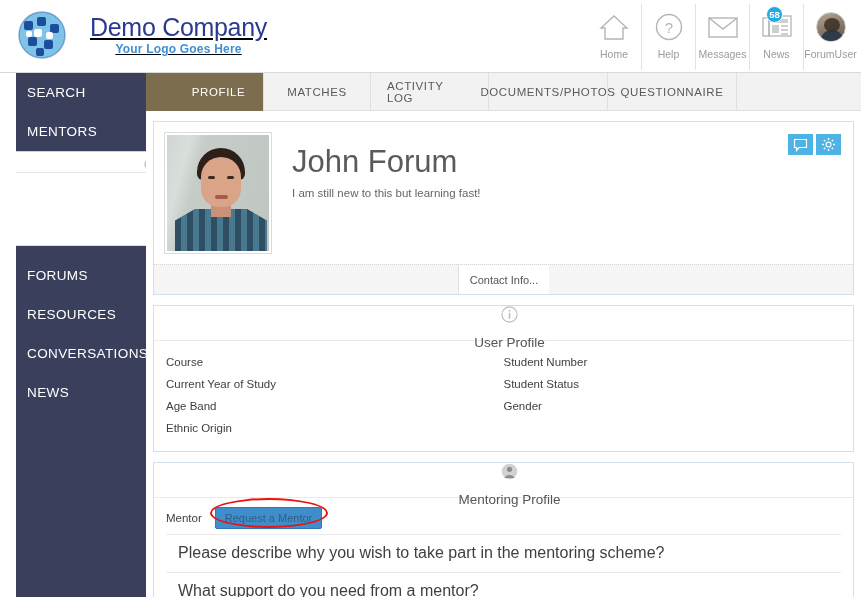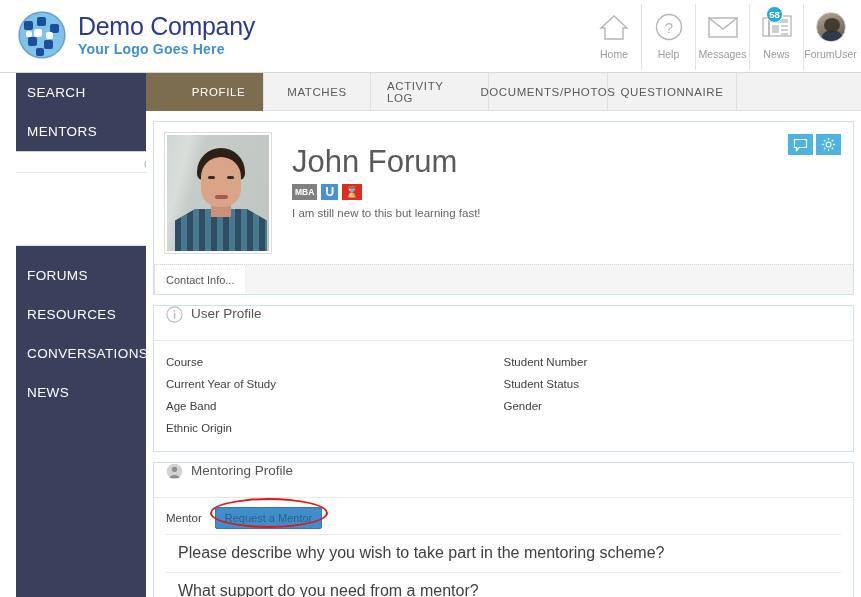--- a/index.html
+++ b/index.html
@@ -11,28 +11,28 @@
   }
   .page { position: relative; width: 861px; height: 597px; background:#fff; }
 
   
   .topbar {
     position: absolute; left:0; top:0; width:861px; height:73px;
     background:#ffffff; border-bottom:1px solid #d9d9d9;
   }
   .brand { position:absolute; left:14px; top:7px; display:flex; align-items:center; }
   .logo-globe { width:56px; height:56px; position:relative; }
-  .logo-text { margin-left:8px; }
+  .logo-text { margin-left:20px;text-decoration:underline; }
   .logo-title {
     font-size:25px; color:#2b3a8f; letter-spacing:-0.3px; line-height:26px;
     font-weight:400;
   }
   .logo-sub {
-    font-size:14px; color:#3f8fd4; letter-spacing:0.2px; font-weight:bold;
-    text-align:left; margin-top:2px;
+    font-size:12px; color:#3f8fd4; letter-spacing:0.2px; font-weight:bold;
+    text-align:center; margin-top:2px;
   }
 
   .topnav { position:absolute; right:4px; top:4px; display:flex; height:66px; }
   .topnav-item {
     width:54px; height:66px; position:relative;
     display:flex; flex-direction:column; align-items:center; justify-content:flex-start;
     padding-top:6px;
     border-left:1px solid #e3e3e3;
   }
   .topnav-item:first-child { border-left:none; }
@@ -139,30 +139,31 @@
   .badge-u { background:#4a90d9; font-size:12px; }
   .badge-hour { background:#e02b20; font-size:11px; }
   .tagline { font-size:11.5px; color:#666; margin-top:7px; }
 
   .head-actions { position:absolute; right:12px; top:12px; display:flex; gap:3px; }
   .act-btn {
     width:25px; height:21px; background:#4cb3e4; display:flex; align-items:center; justify-content:center;
   }
   .profile-foot {
     margin-top:10px; border-top:1px dotted #d5d5d5; background:#f5f5f5;
-    height:30px; display:flex; justify-content:flex-start; align-items:stretch;
+    height:30px; display:flex; justify-content:center; align-items:stretch;
   }
   .contact-tab {
     display:flex; align-items:center; padding:0 11px; background:#ffffff;
     border-left:1px solid #e0e0e0; font-size:11px; color:#555;
   }
 
   .section-head {
-    display:flex; gap:8px; height:35px; padding-left:12px;
+    display:flex; align-items:center; gap:8px; height:35px; padding-left:12px;
     border-bottom:1px solid #eaeaea;
+    flex-direction:column;
   }
   .section-title { font-size:13.5px; color:#555; }
   .fields { display:flex; flex-wrap:wrap; padding:10px 12px 12px 12px; }
   .field {
     width:50%; font-size:11.5px; color:#3f3f3f; padding:5px 0;
   }
   .mentor-row { display:flex; align-items:center; padding:9px 12px 5px 12px; position:relative; }
   .mentor-label { font-size:11.5px; color:#3f3f3f; margin-right:13px; }
   .req-btn {
     background:#3f8ecb; color:#2f5f87; font-size:11px; padding:4px 9px;
@@ -323,25 +324,20 @@
             <div class="ph-neck"></div>
             <div class="ph-hair"></div>
             <div class="ph-face"></div>
             <div class="ph-eye1"></div>
             <div class="ph-eye2"></div>
             <div class="ph-mouth"></div>
           </div>
         </div>
         <div class="ident">
           <div class="person-name">John Forum</div>
-          <div class="badges">
-            <div class="badge badge-mba">MBA</div>
-            <div class="badge badge-u">U</div>
-            <div class="badge badge-hour">⌛</div>
-          </div>
           <div class="tagline">I am still new to this but learning fast!</div>
         </div>
         <div class="head-actions">
           <div class="act-btn">
             <svg width="15" height="14" viewBox="0 0 15 14">
               <path d="M1.5 1.5 H13.5 V9.5 H6 L3.5 12.5 V9.5 H1.5 Z" fill="none" stroke="#ffffff" stroke-width="1.2"></path>
             </svg>
           </div>
           <div class="act-btn">
             <svg width="15" height="15" viewBox="0 0 16 16">

